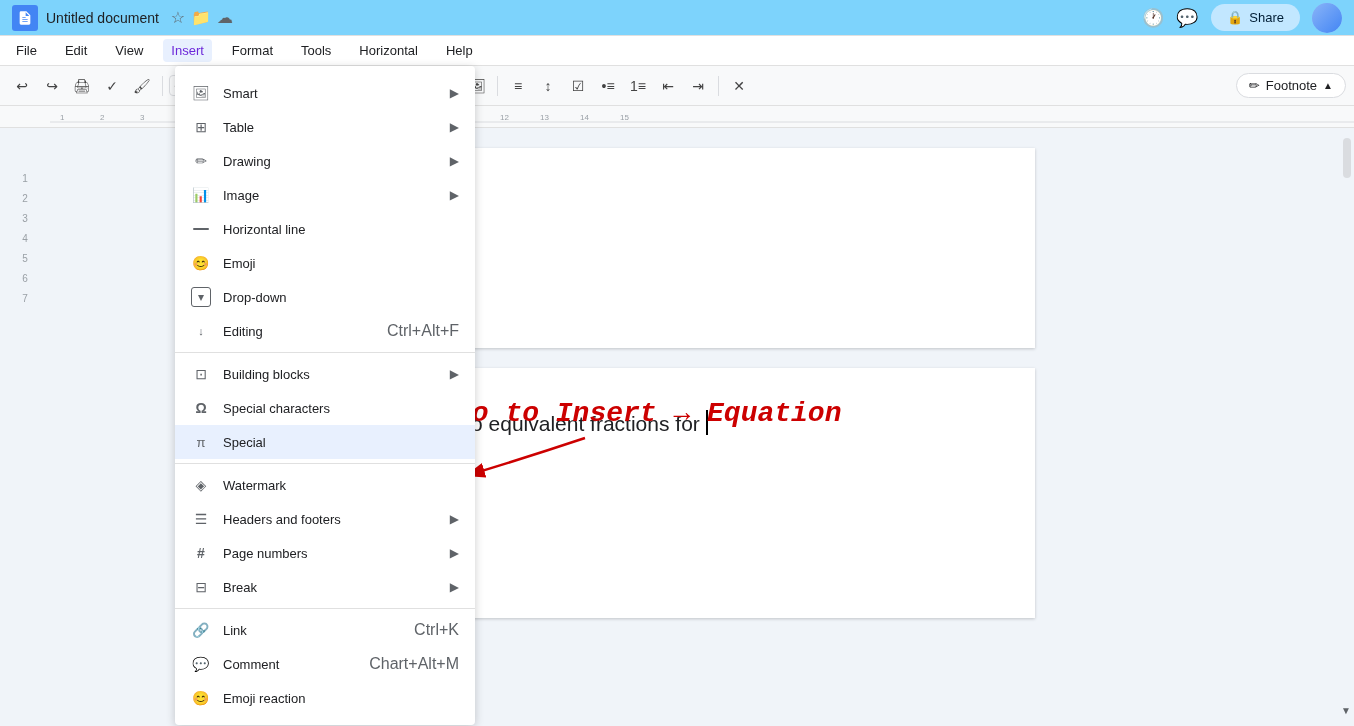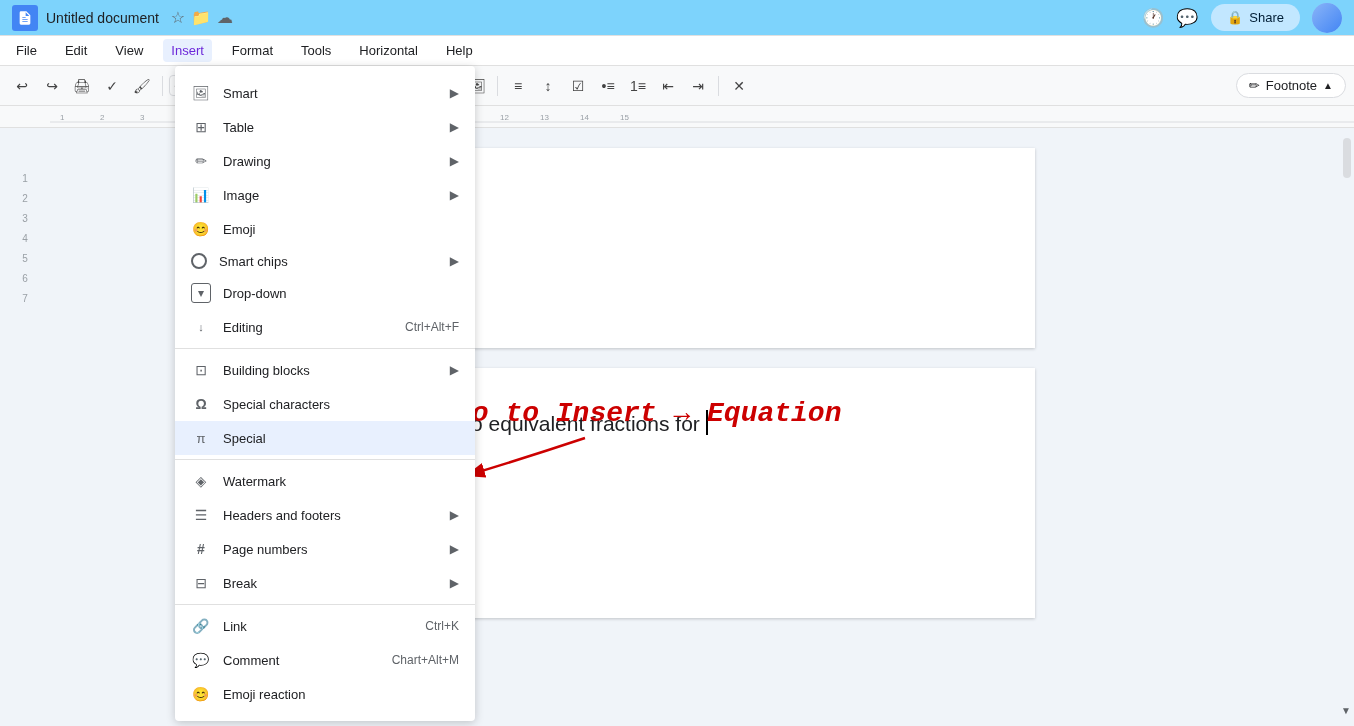--- a/index.html
+++ b/index.html
@@ -192,21 +192,21 @@
     .dropdown-item.highlighted { background: #e8f0fe; }
     .dropdown-item .item-icon {
       width: 20px; height: 20px;
       margin-right: 12px;
       display: flex; align-items: center; justify-content: center;
       flex-shrink: 0;
       font-size: 14px;
       color: #5f6368;
     }
     .dropdown-item .item-label { flex: 1; }
-    .dropdown-item .item-shortcut { font-size: 12px; color: #5f6368; }
+    .dropdown-item .item-shortcut { font-size: 16px; color: #5f6368; }
     .dropdown-item .item-arrow {
       font-size: 12px;
       color: #5f6368;
       margin-left: 4px;
     }
     .dropdown-item .item-arrow::after { content: '▶'; }
 
     
     .item-hr-line {
       width: 16px; height: 2px;
@@ -412,27 +412,28 @@
       <span class="item-icon">✏</span>
       <span class="item-label">Drawing</span>
       <span class="item-arrow"></span>
     </div>
     <div class="dropdown-item">
       <span class="item-icon">📊</span>
       <span class="item-label">Image</span>
       <span class="item-arrow"></span>
     </div>
     <div class="dropdown-item">
+      <span class="item-icon">
+          <div class="item-hr-line"></div>
+        </span>
+      <span class="item-label">Horizontal line</span>
+    </div>
+    <div class="dropdown-item">
       <span class="item-icon">😊</span>
       <span class="item-label">Emoji</span>
-    </div>
-    <div class="dropdown-item">
-      <span class="item-icon" style="width:16px;height:16px;border:2px solid #5f6368;border-radius:50%;display:inline-block;"></span>
-      <span class="item-label">Smart chips</span>
-      <span class="item-arrow"></span>
     </div>
     <div class="dropdown-item">
       <span class="item-icon" style="font-size:12px;border:1px solid #5f6368;border-radius:3px;padding:1px 3px;">▾</span>
       <span class="item-label">Drop-down</span>
     </div>
     <div class="dropdown-item">
       <span class="item-icon" style="font-size:11px;color:#5f6368;">↓</span>
       <span class="item-label">Editing</span>
       <span class="item-shortcut">Ctrl+Alt+F</span>
     </div>

